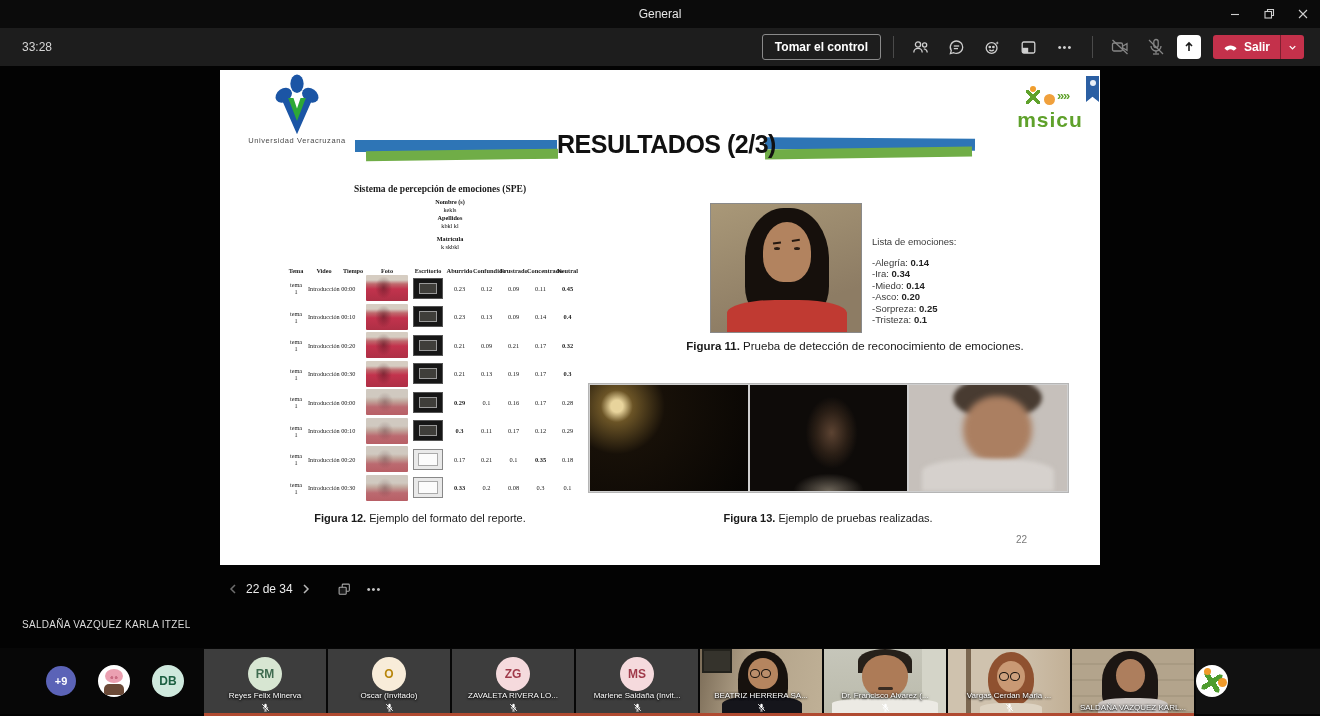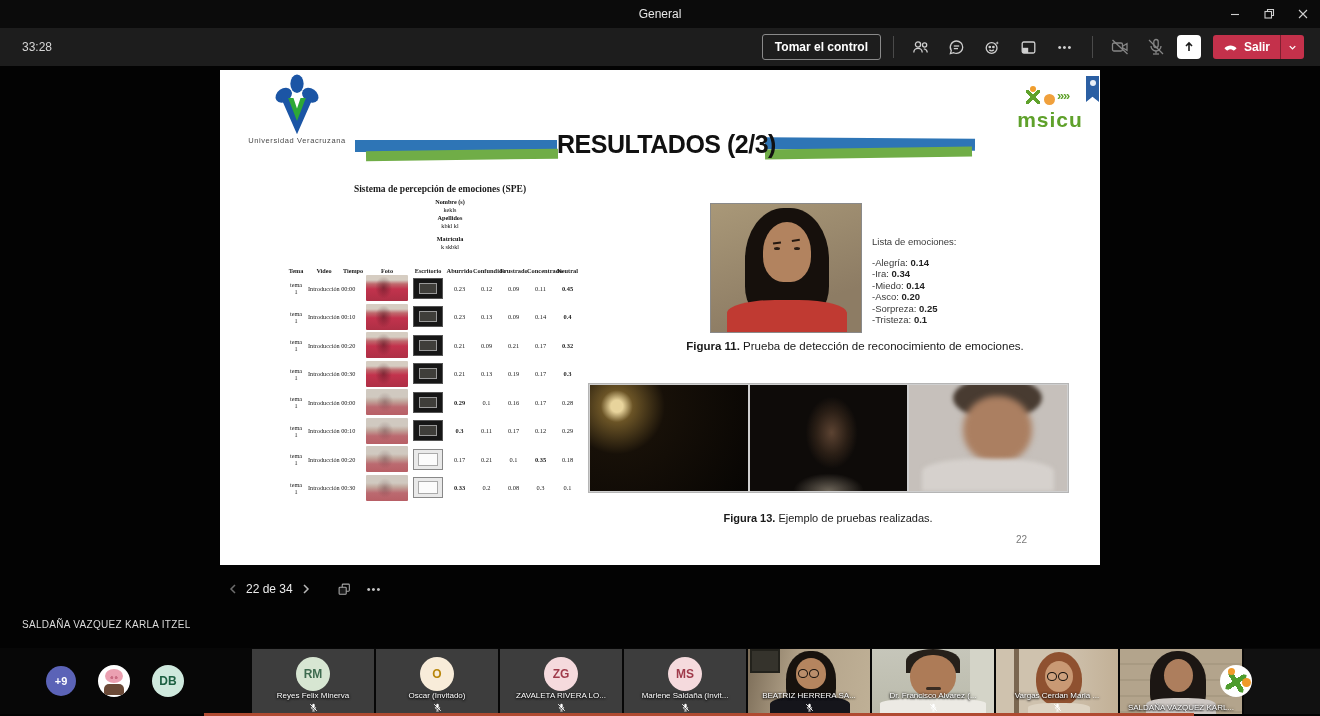--- a/index.html
+++ b/index.html
@@ -131,21 +131,21 @@
   .avrow{display:flex;align-items:center;gap:22px;padding-left:46px;width:204px;flex:none;}
   .circ{border-radius:50%;display:flex;align-items:center;justify-content:center;flex:none;}
   .av-over{width:30px;height:30px;background:#5b63b7;color:#fff;font-size:11px;font-weight:600;}
   .av-pig{width:32px;height:32px;background:#fff;position:relative;overflow:hidden;}
   .av-pig::before{content:'';position:absolute;left:7px;top:4px;width:18px;height:14px;border-radius:50%;
       background:radial-gradient(circle at 38% 62%,#c96b82 1.2px,transparent 1.8px),
                  radial-gradient(circle at 62% 62%,#c96b82 1.2px,transparent 1.8px),#eba0b1;}
   .av-pig::after{content:'';position:absolute;left:6px;bottom:2px;width:20px;height:11px;background:#6b4a38;border-radius:5px 5px 0 0;}
   .av-db{width:32px;height:32px;background:#cfe9dd;color:#1d6042;font-size:12px;font-weight:700;}
 
-  .tiles{display:flex;flex:none;margin-left:48px;}
+  .tiles{display:flex;flex:none;}
   .tile{position:relative;width:122px;height:65px;background:#3d3d3d;margin-right:2px;overflow:hidden;flex:none;}
   .tile .avatar{position:absolute;left:50%;top:8px;margin-left:-17px;width:34px;height:34px;border-radius:50%;
         display:flex;align-items:center;justify-content:center;font-size:12px;font-weight:700;}
   .vid{position:absolute;inset:0;display:none;}
   .vid>div{position:absolute;}
   .tile.kind-video .vid{display:block;}
   .nameb{position:absolute;left:0;right:0;bottom:2px;display:flex;align-items:center;justify-content:center;gap:3px;
         font-size:8px;color:#fff;white-space:nowrap;overflow:hidden;text-shadow:0 1px 2px #000,0 0 3px #000;flex-direction:column;}
   .glasses::before,.glasses::after{content:'';position:absolute;width:8px;height:7px;border:1px solid #15100c;
         border-radius:50%;background:rgba(255,255,255,.08);}
@@ -483,20 +483,23 @@
               <div class="td light"></div>
             </span>
             <span class="tc w-val b">0.33</span>
             <span class="tc w-val">0.2</span>
             <span class="tc w-val">0.08</span>
             <span class="tc w-val">0.3</span>
             <span class="tc w-val">0.1</span>
           </div>
         </div>
     </div>
+    <div class="cap cap12">
+      <b>Figura 12.</b><span> Ejemplo del formato del reporte.</span>
+    </div>
 
     <div class="f11">
       <div class="hair"></div>
       <div class="face"></div>
       <div class="shirt"></div>
     </div>
     <div class="emo">
       <div class="eh">Lista de emociones:</div>
       <div>
           <div><span>-Alegría: </span><b>0.14</b></div>

